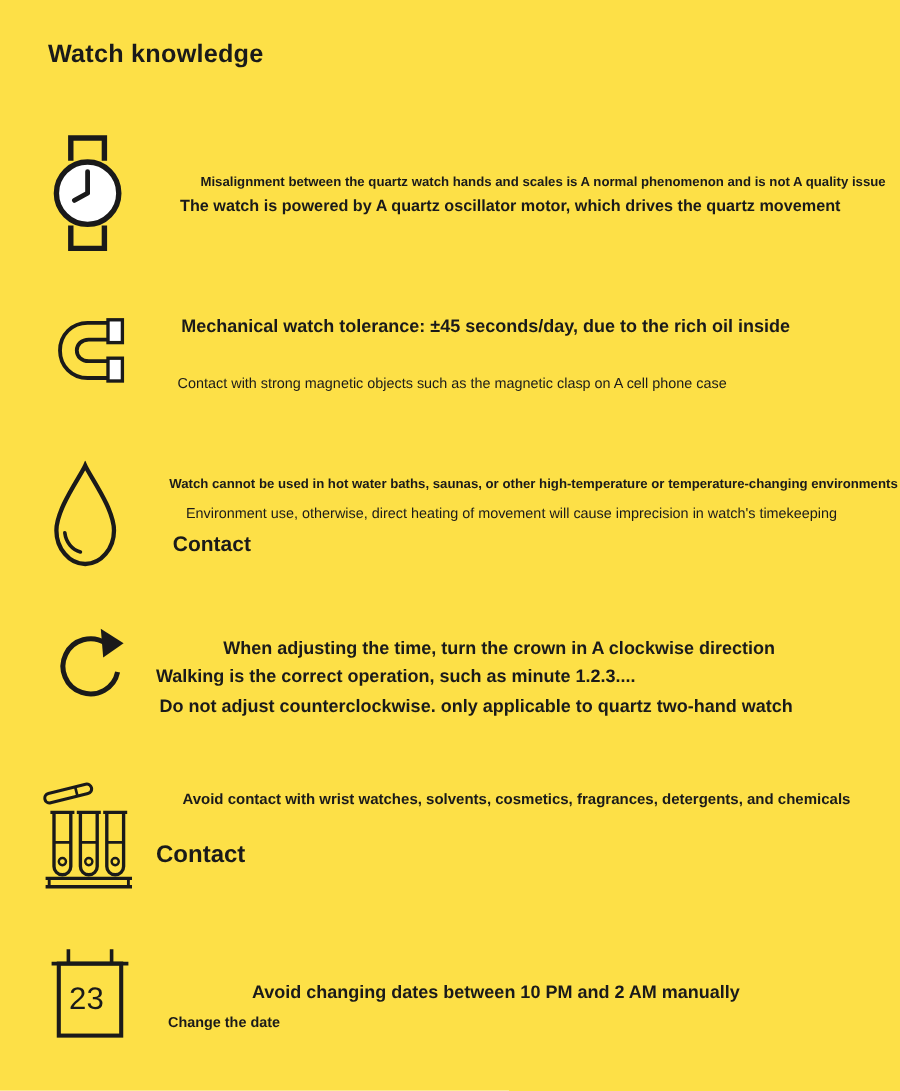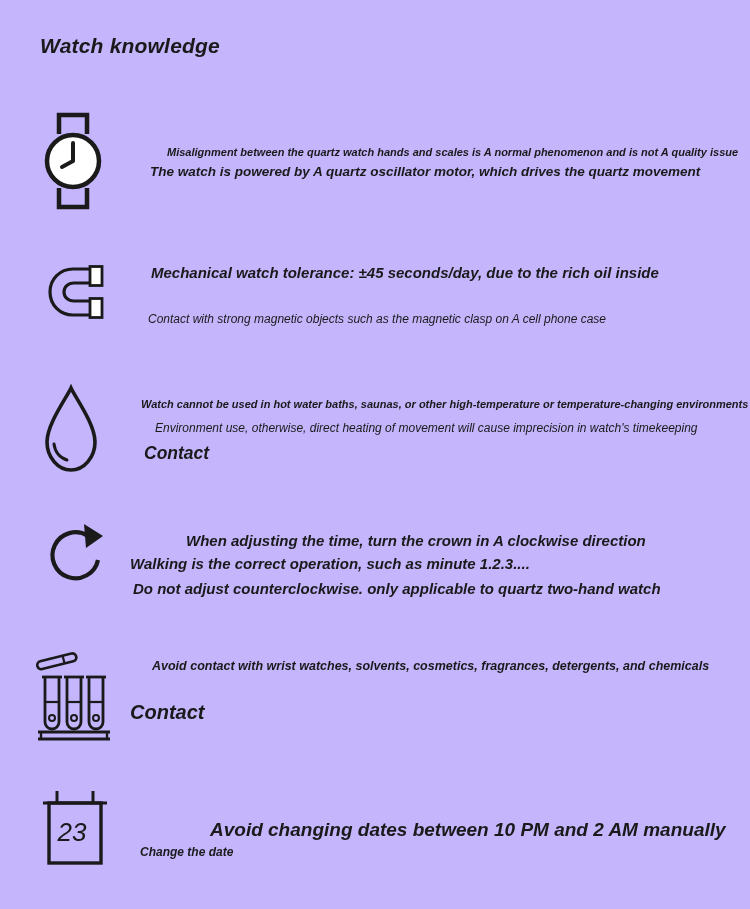--- a/index.html
+++ b/index.html
@@ -1,17 +1,17 @@
 <!DOCTYPE html>
 <html><head>
 <meta charset="utf-8">
 <style>
   html, body { margin:0; padding:0; background:#ffffff; }
   body { font-family:"Liberation Sans", sans-serif; color:#1a1a1a; }
-  .page { position:relative; width:750px; height:909px; background:#c4b5fd; overflow:hidden;font-style:italic; }
+  .page { position:relative; width:750px; height:909px; background:#fde047; overflow:hidden; }
 
   .title { position:absolute; left:40px; top:34px; margin:0; font-size:21px; font-weight:700; letter-spacing:0.2px; }
 
   .icon { position:absolute; }
   .icon svg { display:block; }
 
   p.line { position:absolute; margin:0; white-space:nowrap; line-height:1.2; }
 
   
   .ic-watch   { left:44px; top:112px; }
@@ -36,21 +36,21 @@
   .s4l2 { left:130px; top:555px; font-size:15px; font-weight:700; }
   .s4l3 { left:133px; top:580px; font-size:15px; font-weight:700; }
 
   
   .ic-tubes   { left:36px; top:650px; }
   .s5l1 { left:152px; top:659px; font-size:12.5px; font-weight:600; }
   .s5l2 { left:130px; top:700px; font-size:20px;   font-weight:700; }
 
   
   .ic-cal     { left:42px; top:788px;text-align:right; }
-  .s6l1 { left:210px; top:819px; font-size:19px;   font-weight:700; }
+  .s6l1 { left:210px; top:819px; font-size:15px;   font-weight:700; }
   .s6l2 { left:140px; top:845px; font-size:12px; font-weight:700; }
 </style>
 </head>
 <body>
 
 <div class="page">
 
   <h1 class="title">Watch knowledge</h1>
 
   <div class="icon ic-watch">

